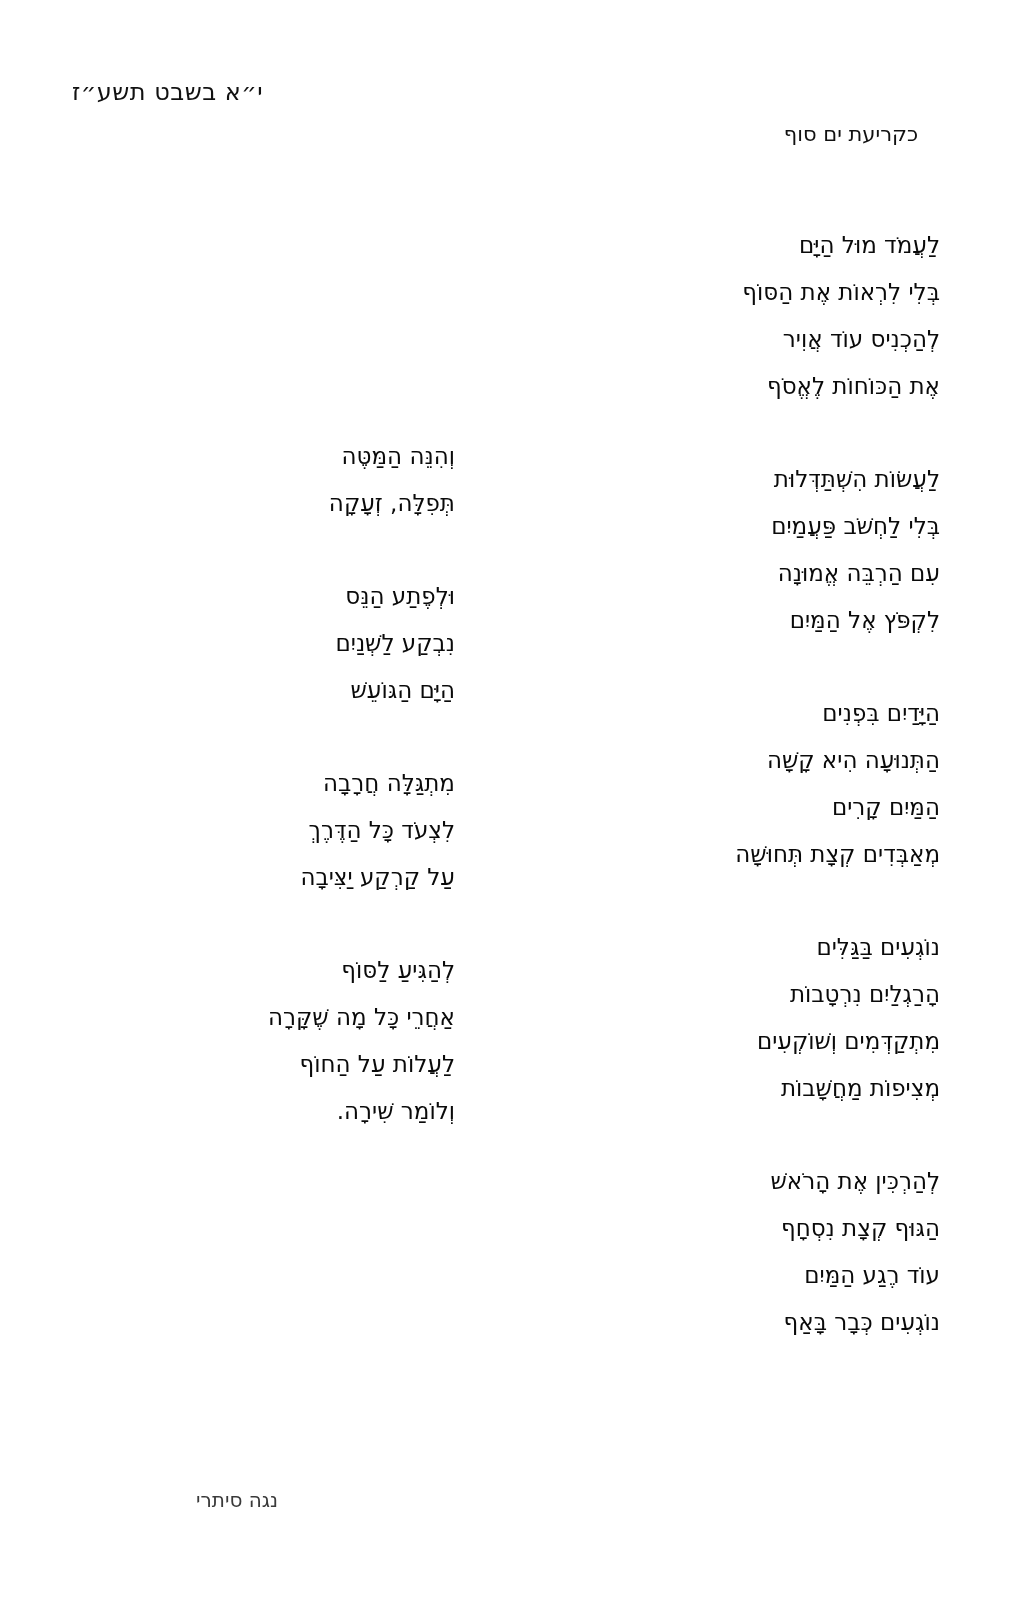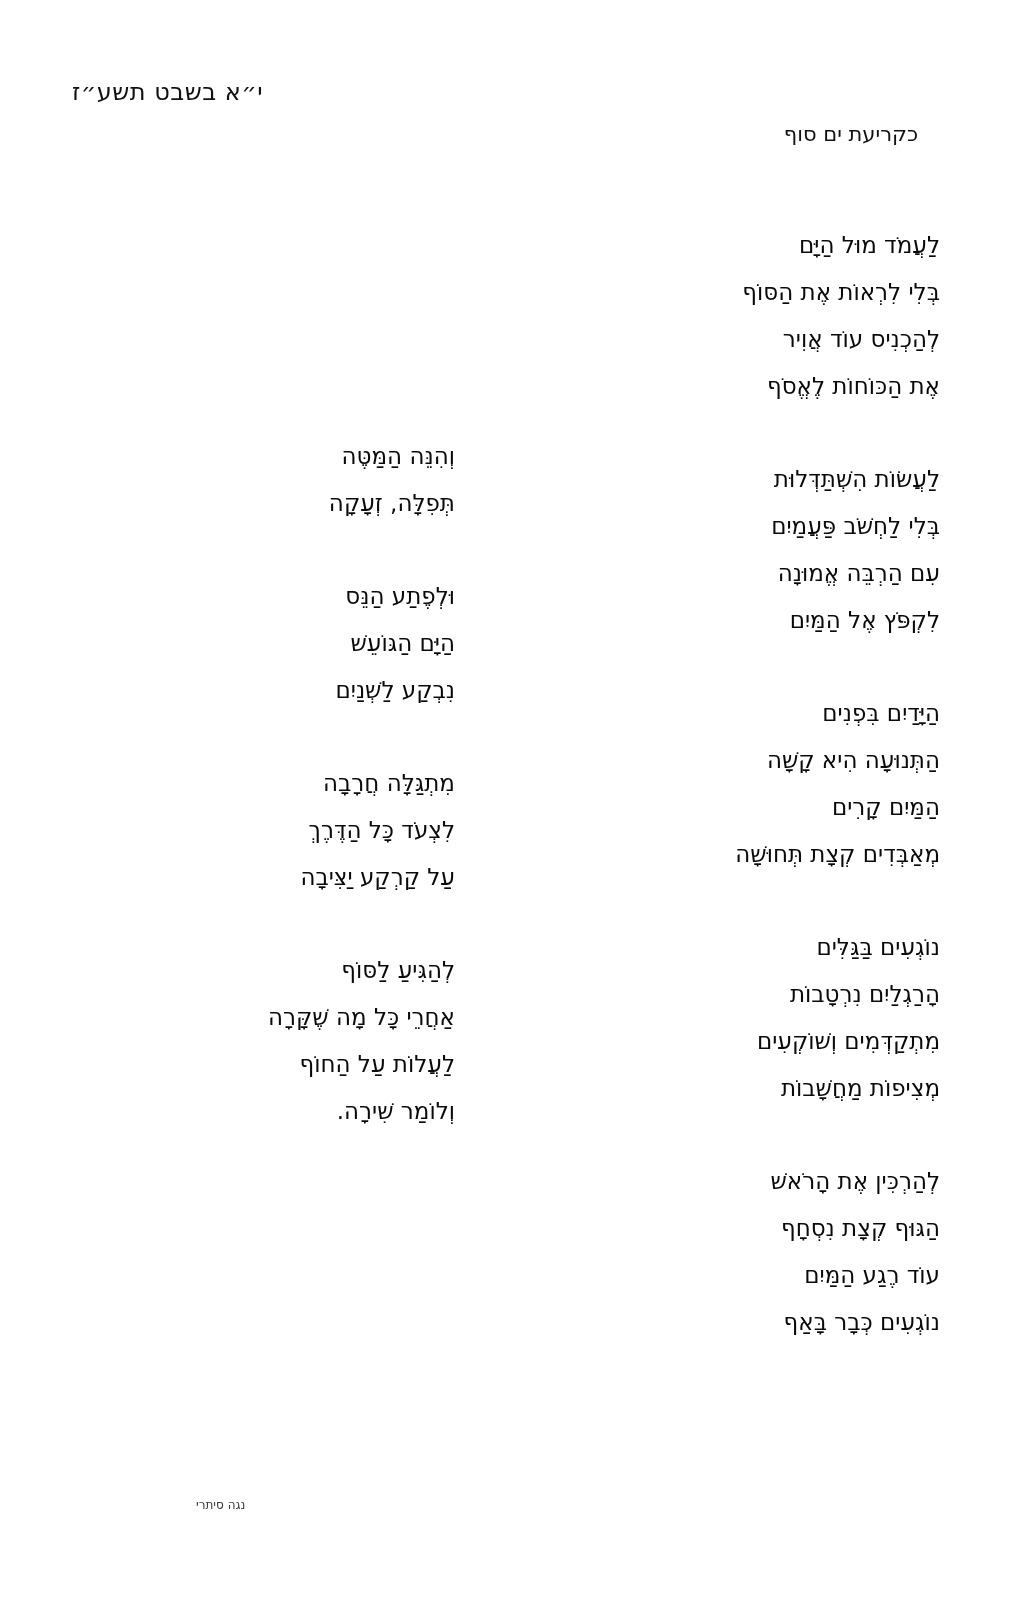--- a/index.html
+++ b/index.html
@@ -85,21 +85,21 @@
     direction: rtl;
     white-space: nowrap;
     color: #0a0a0a;
   }
 
   
   .signature {
     position: absolute;
     bottom: 88px;
     left: 196px;
-    font-size: 12px;
+    font-size: 20px;
     color: #3a3a3a;
     direction: rtl;
     white-space: nowrap;
   }
 </style>
 </head>
 <body>
 
 <div class="page">
 
@@ -142,22 +142,22 @@
       </div>
     </div>
 
     <div class="col col-left">
       <div class="stanza">
         <div class="line">וְהִנֵּה הַמַּטֶּה</div>
         <div class="line">תְּפִלָּה, זְעָקָה</div>
       </div>
       <div class="stanza">
         <div class="line">וּלְפֶתַע הַנֵּס</div>
+        <div class="line">נִבְקַע לַשְׁנַיִם</div>
         <div class="line">הַיָּם הַגּוֹעֵשׁ</div>
-        <div class="line">נִבְקַע לַשְׁנַיִם</div>
       </div>
       <div class="stanza">
         <div class="line">מִתְגַּלָּה חֲרָבָה</div>
         <div class="line">לִצְעֹד כָּל הַדֶּרֶךְ</div>
         <div class="line">עַל קַרְקַע יַצִּיבָה</div>
       </div>
       <div class="stanza">
         <div class="line">לְהַגִּיעַ לַסּוֹף</div>
         <div class="line">אַחֲרֵי כָּל מָה שֶׁקָּרָה</div>
         <div class="line">לַעֲלוֹת עַל הַחוֹף</div>

